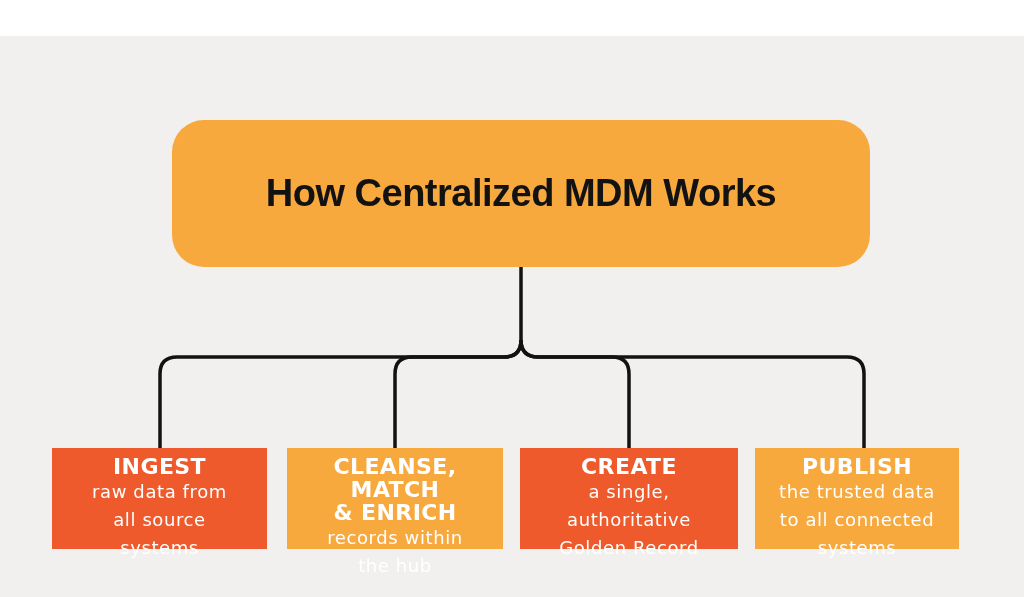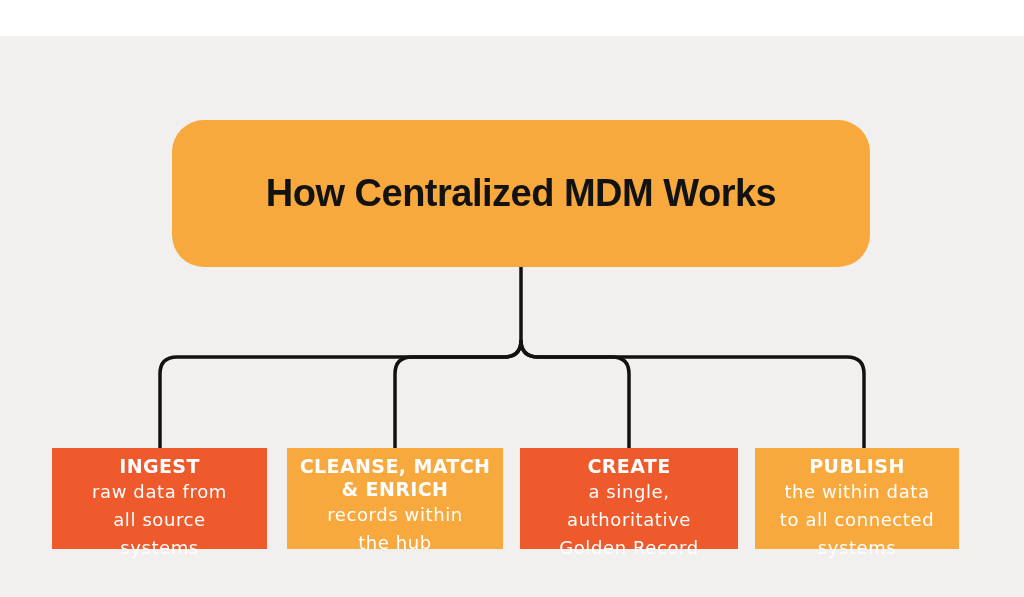--- a/index.html
+++ b/index.html
@@ -44,21 +44,21 @@
     position: absolute;
     top: 412px;
     height: 101px;
     box-sizing: border-box;
     padding-top: 7px;
     text-align: center;
     color: #FFFFFF;
   }
   .step-heading {
     font-weight: bold;
-    font-size: 19px;
+    font-size: 22px;
     line-height: 23px;
     letter-spacing: 0.4px;
     white-space: pre-line;
   }
   .step-body {
     font-size: 18px;
     line-height: 28px;
     letter-spacing: 0.6px;
     white-space: pre-line;
   }
@@ -102,18 +102,18 @@
 
   <div id="step-1" class="step" style="background-color: rgb(248, 169, 62);">
     <div class="step-heading">CLEANSE, MATCH
 &amp; ENRICH</div>
     <div class="step-body">records within
 the hub</div>
   </div>
 
   <div id="step-3" class="step" style="background-color: rgb(248, 169, 62);">
     <div class="step-heading">PUBLISH</div>
-    <div class="step-body">the within data
+    <div class="step-body">the trusted data
 to all connected
 systems</div>
   </div>
 
 </div>
 
 </body></html>

